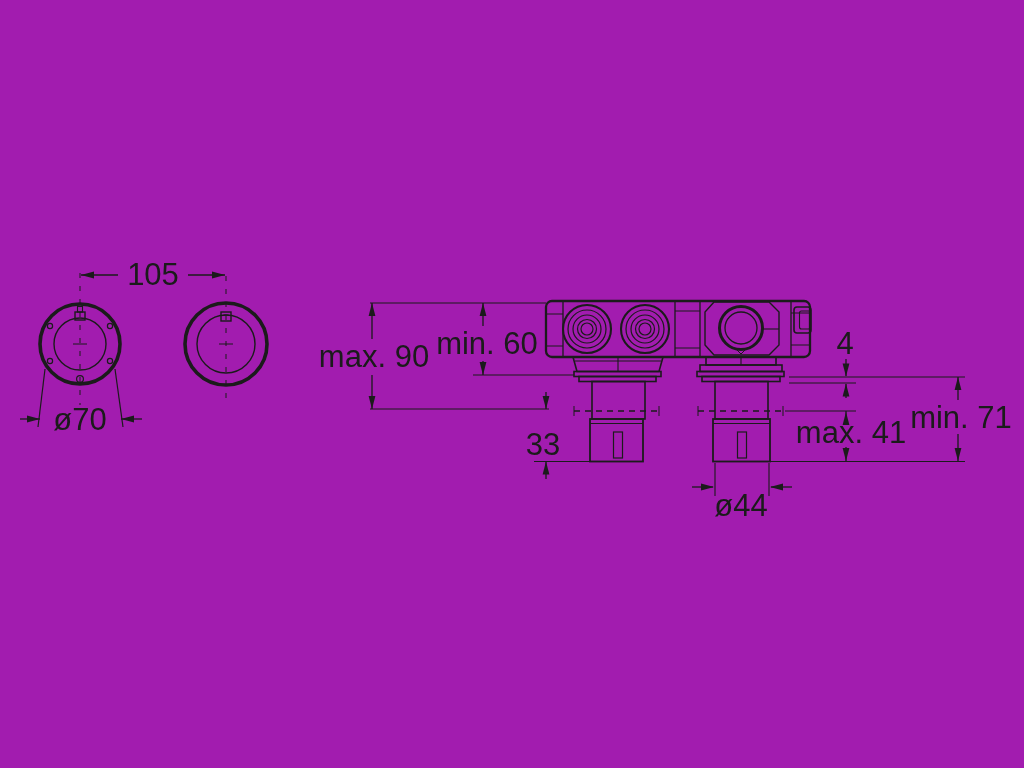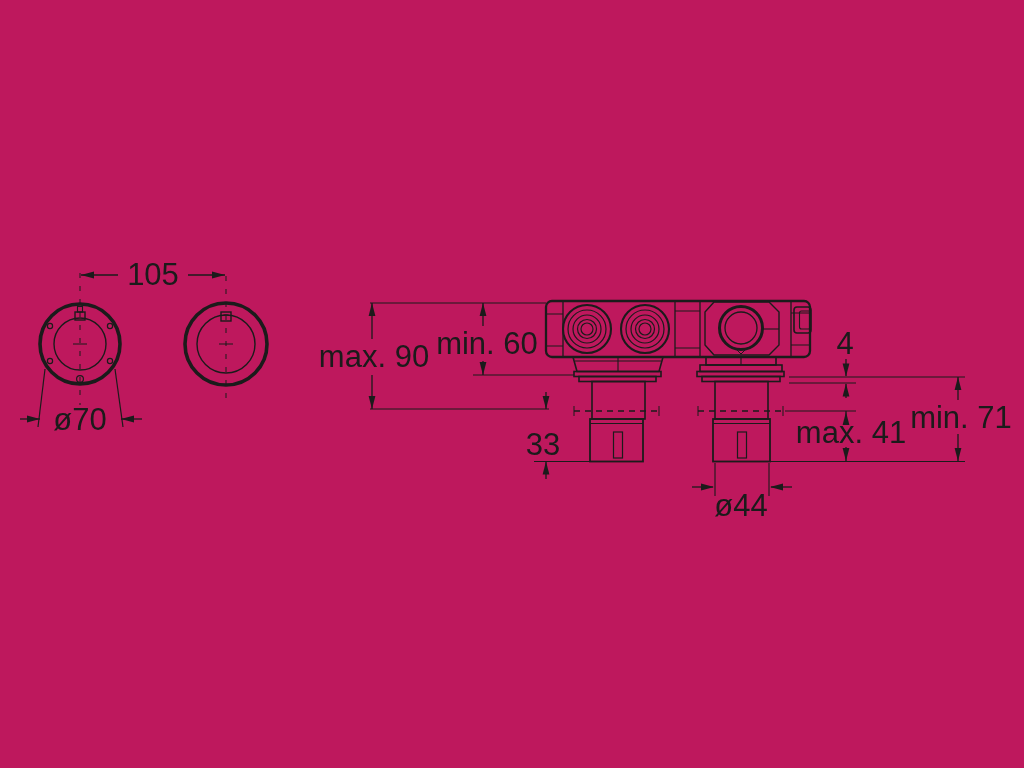--- a/index.html
+++ b/index.html
@@ -1,16 +1,16 @@
 <!DOCTYPE html>
 <html><head>
 <meta charset="utf-8">
 <style>
   html,body{margin:0;padding:0;background:#ffffff;}
-  .stage{position:relative;width:1024px;height:768px;background:#be185d;overflow:hidden;}
+  .stage{position:relative;width:1024px;height:768px;background:#a21caf;overflow:hidden;}
   svg text{
     font-family:"Liberation Sans", sans-serif;
     font-size:31px;
     fill:#1b1b1b;
   }
   .ln{stroke:#1b1b1b;fill:none;}
 </style>
 </head>
 <body>
 

